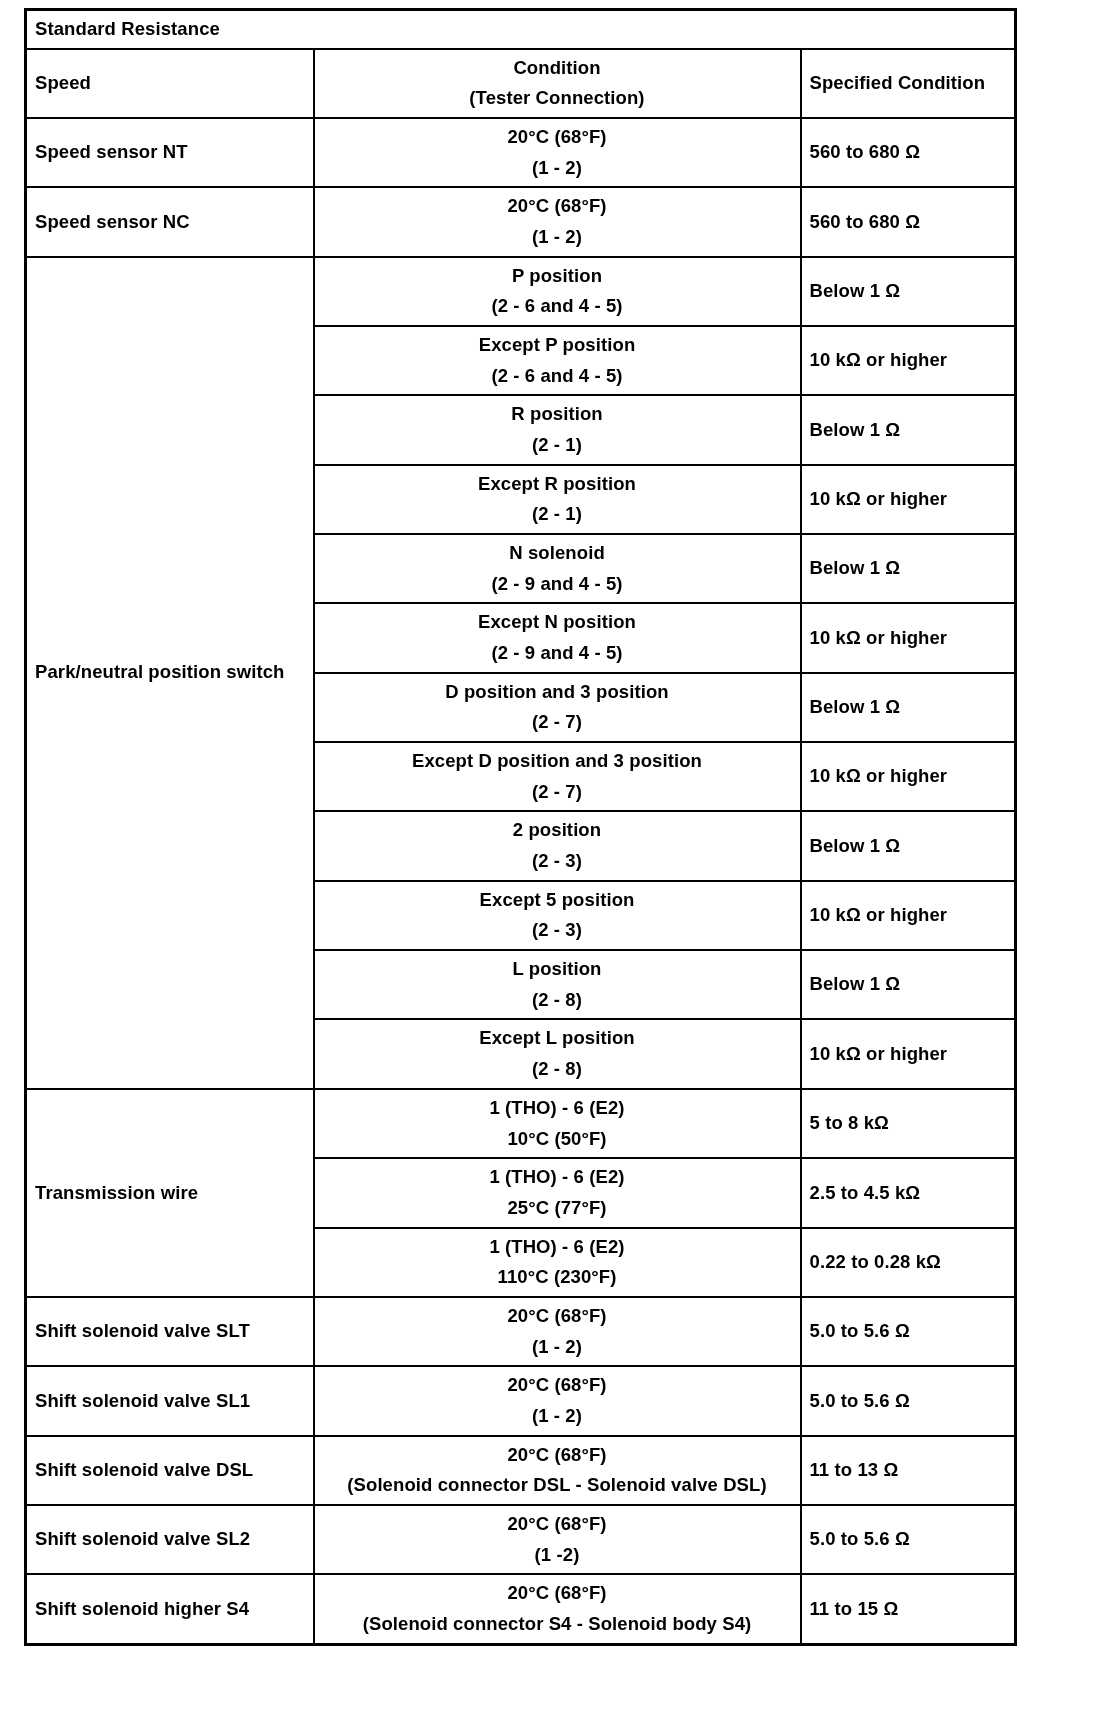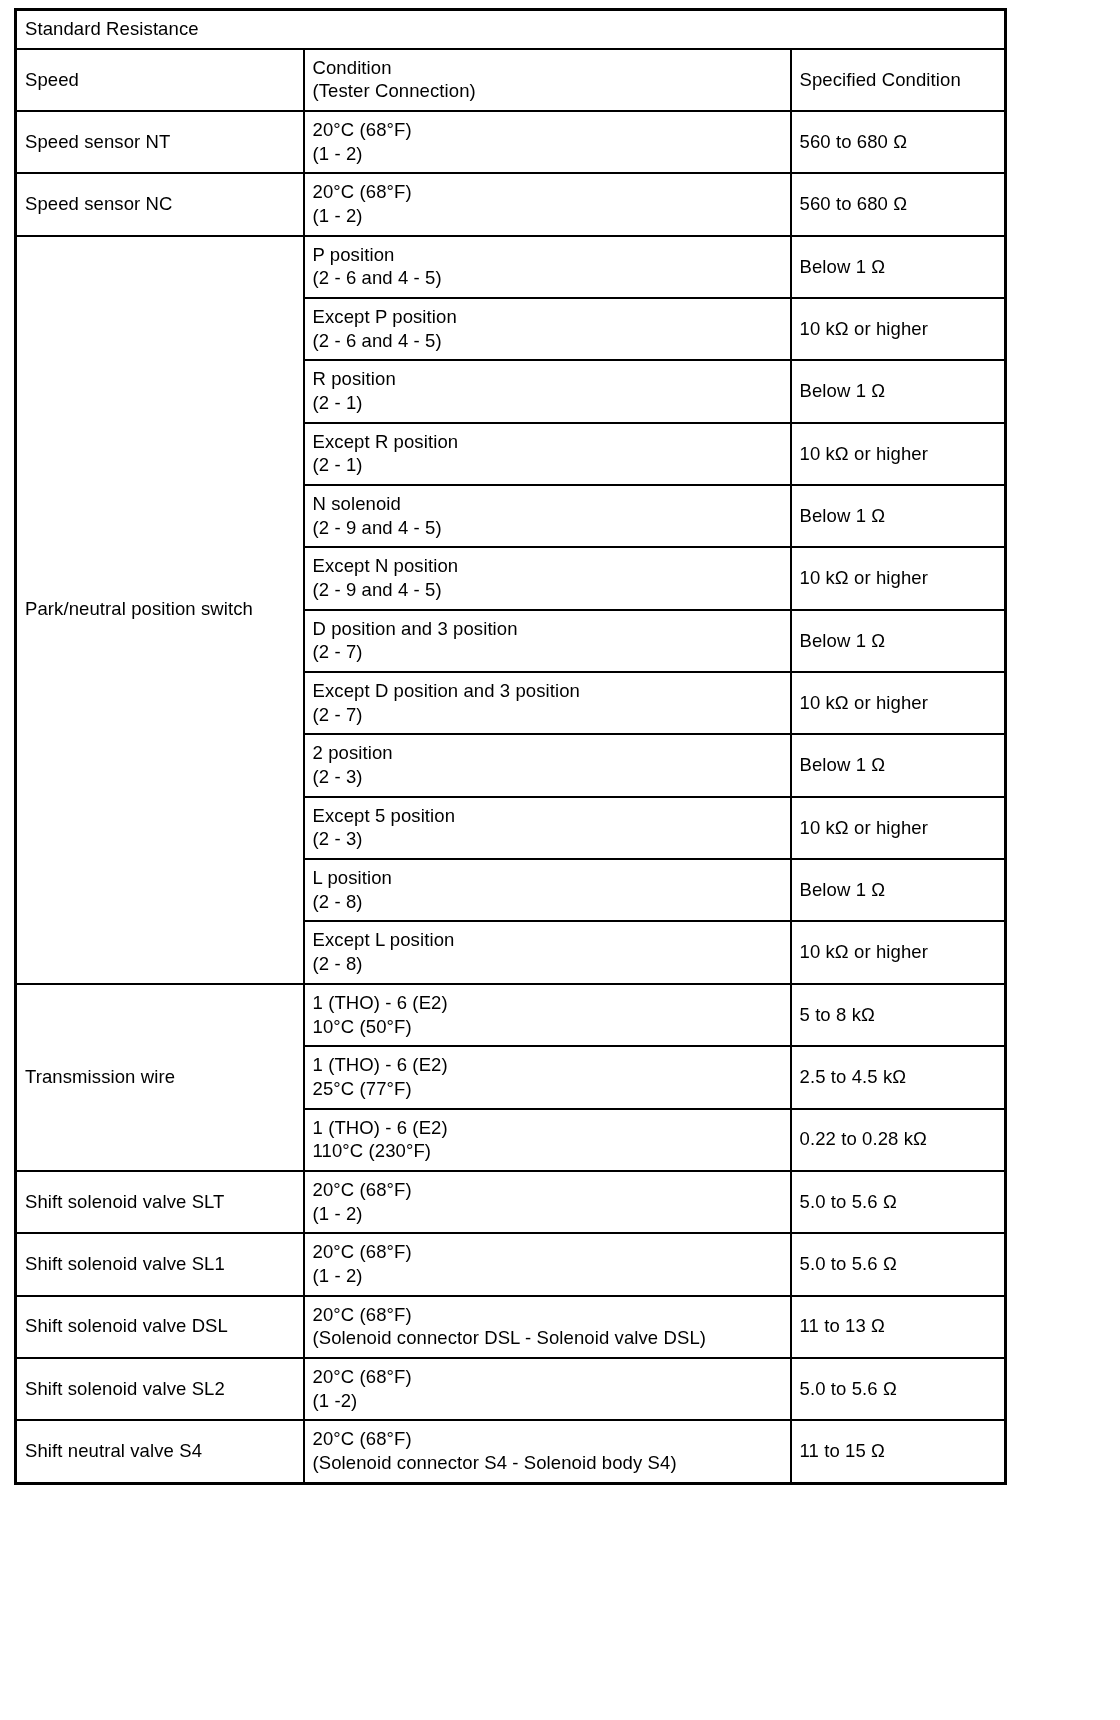--- a/index.html
+++ b/index.html
@@ -12,21 +12,22 @@
     height: 1720px;
     font-family: "Liberation Sans", sans-serif;
     color: #000000;
     -webkit-font-smoothing: antialiased;
   }
   .page {
     position: relative;
     width: 998px;
     height: 1720px;
     box-sizing: border-box;
-    padding: 8px 14px 10px 14px;
+    padding: 8px 14px 10px 24px;
+    font-weight: bold;
   }
   table.spec {
     border-collapse: collapse;
     table-layout: fixed;
     width: 990px;
     margin: 0 auto;
     border: 3px solid #000000;
   }
   table.spec td {
     border: 2px solid #000000;
@@ -38,26 +39,27 @@
   }
   td.title-cell {
     padding: 7px 8px 8px 8px;
     font-size: 18.5px;
   }
   td.item {
     width: 288px;
   }
   td.cond {
     width: 487px;
+    text-align: center;
   }
   td.spec-val {
     width: 215px;
   }
   .twoline .l1 { display: block; }
-  .twoline .l2 { display: block; }
+  .twoline .l2 { display: block; margin-top: 7px; }
   col.c-item { width: 288px; }
   col.c-cond { width: 487px; }
   col.c-spec { width: 215px; }
   .vcenter-left {
     vertical-align: middle;
   }
 </style>
 </head>
 <body>
 
@@ -230,21 +232,21 @@
         </tr>
         <tr>
           <td class="item vcenter-left" rowspan="1">Shift solenoid valve SL2</td>
           <td class="cond twoline">
             <span class="l1">20°C (68°F)</span>
             <span class="l2">(1 -2)</span>
           </td>
           <td class="spec-val">5.0 to 5.6 Ω</td>
         </tr>
         <tr>
-          <td class="item vcenter-left" rowspan="1">Shift neutral valve S4</td>
+          <td class="item vcenter-left" rowspan="1">Shift solenoid higher S4</td>
           <td class="cond twoline">
             <span class="l1">20°C (68°F)</span>
             <span class="l2">(Solenoid connector S4 - Solenoid body S4)</span>
           </td>
           <td class="spec-val">11 to 15 Ω</td>
         </tr>
       </tbody>
   </table>
 </div>
 

